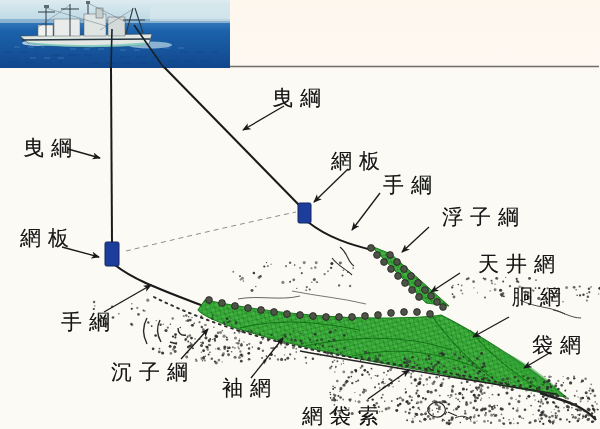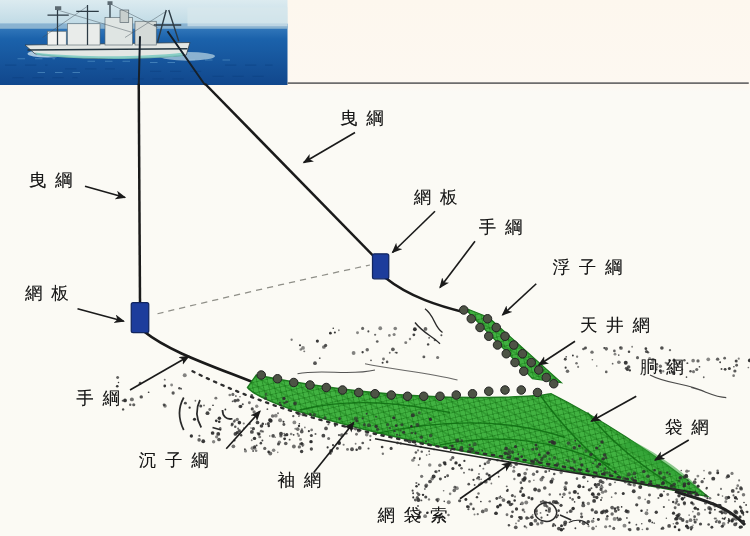--- a/index.html
+++ b/index.html
@@ -3,21 +3,21 @@
 <meta charset="utf-8">
 <style>
   html,body{margin:0;padding:0;}
   body{font-family:"DejaVu Serif","DejaVu Sans","Liberation Serif",serif;}
   .stage{
     position:relative;width:600px;height:429px;overflow:hidden;
     background:linear-gradient(180deg,#fdf7ee 0%,#fdf8f1 16%,#fbfaf5 17%,#fbfaf4 100%);
   }
   svg.scene{position:absolute;left:0;top:0;}
   .lbl{
-    position:absolute;color:#161616;font-size:14px;font-weight:500;
+    position:absolute;color:#161616;font-size:21px;font-weight:500;
     letter-spacing:7px;white-space:nowrap;line-height:1;
     text-shadow:0 0 .4px rgba(0,0,0,.35);
   }
 </style>
 </head>
 <body>
 
 <div class="stage">
 
 <svg class="scene" width="600" height="429" viewBox="0 0 600 429">
@@ -1185,21 +1185,21 @@
     <line x1="368" y1="399" x2="409" y2="370"></line>
   </g>
 </svg>
 
 <div class="lbl" style="left:272px;top:88px">曳綱</div>
 <div class="lbl" style="left:23px;top:138px">曳綱</div>
 <div class="lbl" style="left:331px;top:151px">網板</div>
 <div class="lbl" style="left:383px;top:175px">手綱</div>
 <div class="lbl" style="left:20px;top:228px">網板</div>
 <div class="lbl" style="left:442px;top:207px">浮子綱</div>
-<div class="lbl" style="left:464px;top:254px">天井網</div>
+<div class="lbl" style="left:478px;top:254px">天井網</div>
 <div class="lbl" style="left:61px;top:312px">手綱</div>
 <div class="lbl" style="left:512px;top:287px">胴網</div>
 <div class="lbl" style="left:532px;top:335px">袋網</div>
 <div class="lbl" style="left:111px;top:362px">沉子綱</div>
 <div class="lbl" style="left:222px;top:378px">袖網</div>
 <div class="lbl" style="left:302px;top:406px">網袋索</div>
 
 </div>
 
 </body></html>

